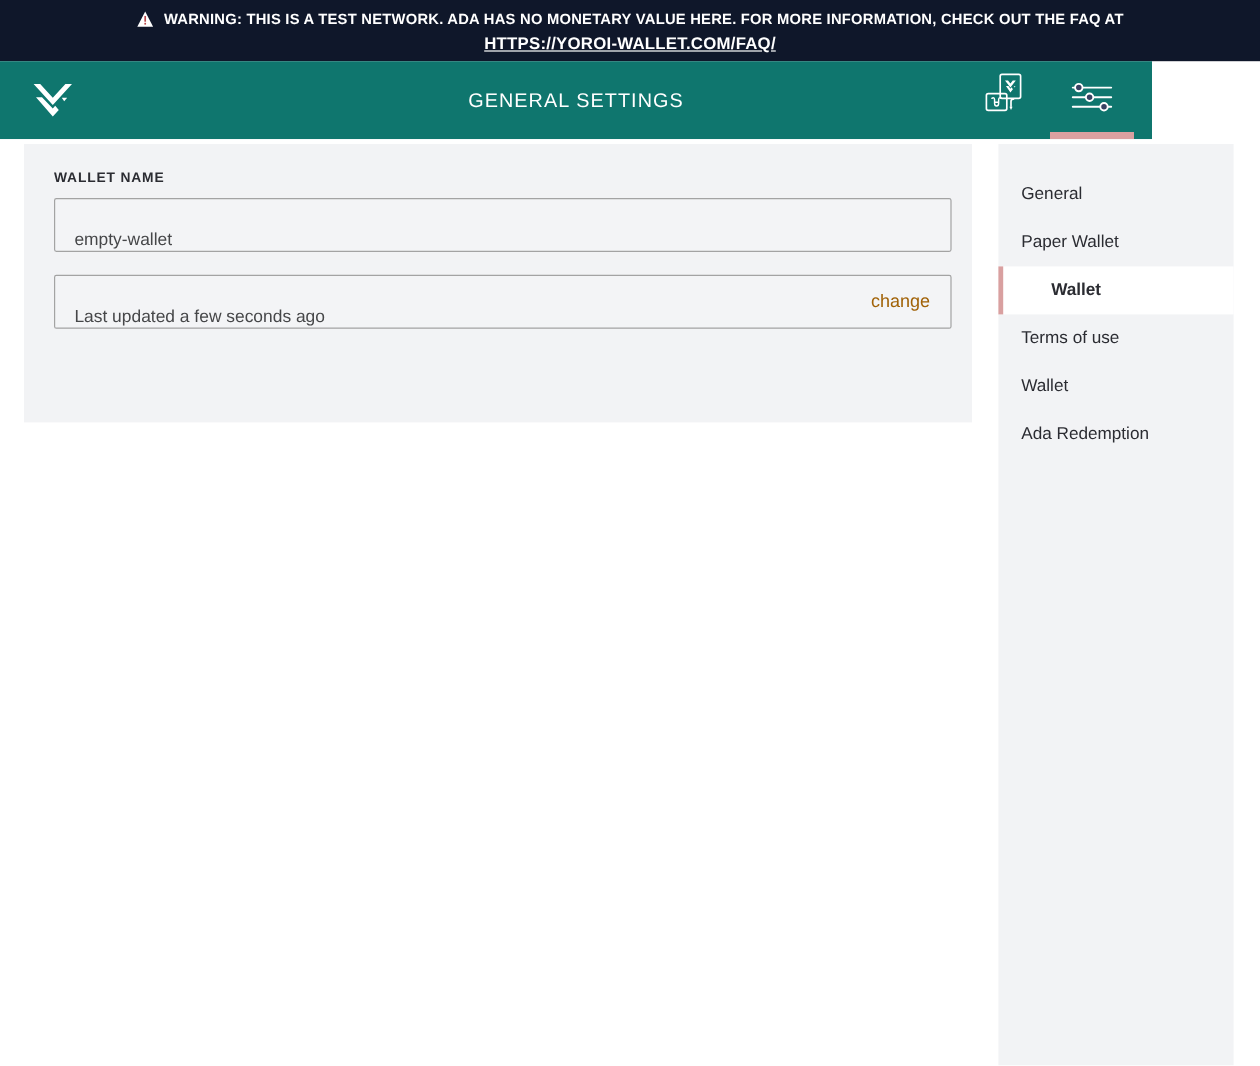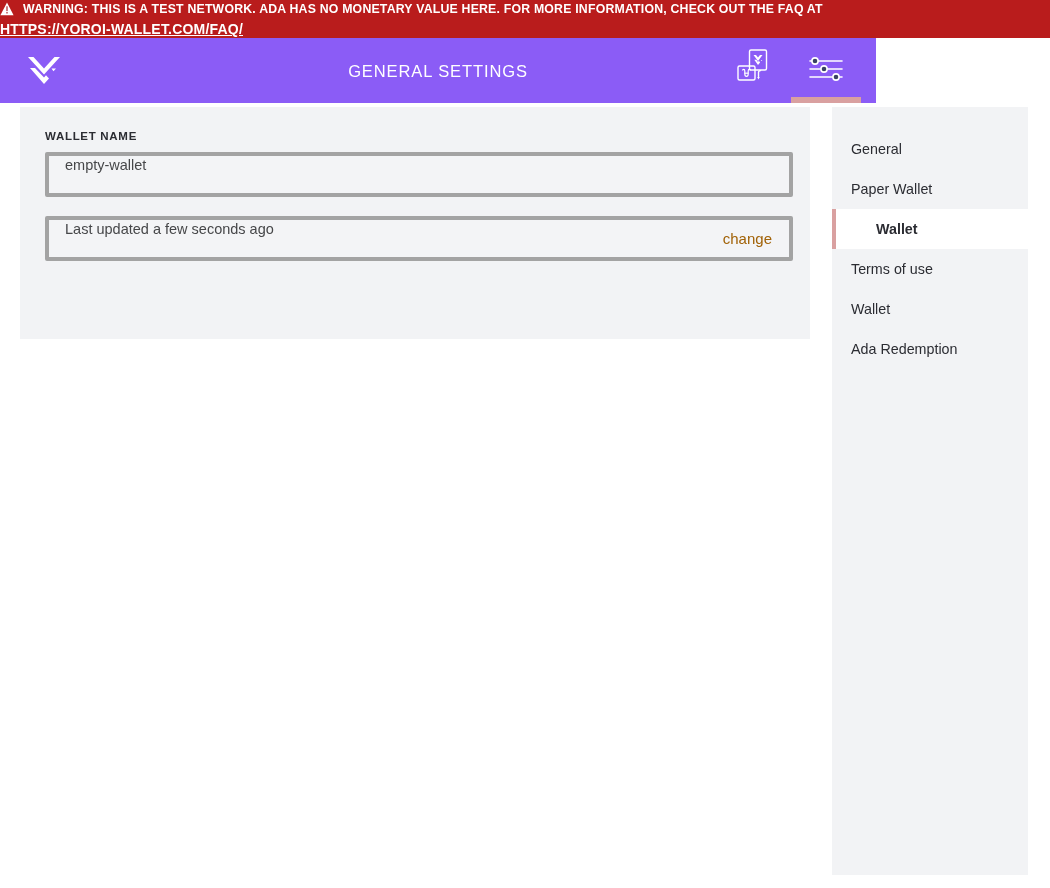--- a/index.html
+++ b/index.html
@@ -8,26 +8,26 @@
     width: 1050px;
     height: 888px;
     background: #ffffff;
     font-family: "Liberation Sans", sans-serif;
     overflow: hidden;
   }
 
   
   .warning-banner {
     width: 1050px;
-    height: 38px;
-    background: #b91c1c;
+    height: 51px;
+    background: #0f172a;
     color: #ffffff;
     display: flex;
     flex-direction: column;
-    align-items: flex-start;
+    align-items: center;
     justify-content: center;
     padding-top: 1px;
   }
   .warning-line1 {
     display: flex;
     align-items: center;
     gap: 9px;
     font-size: 12.3px;
     font-weight: bold;
     letter-spacing: 0.2px;
@@ -48,23 +48,23 @@
     letter-spacing: 0.2px;
     line-height: 21px;
     color: #ffffff;
     text-decoration: underline;
     cursor: pointer;
   }
 
   
   .topbar {
     position: relative;
-    width: 876px;
+    width: 960px;
     height: 65px;
-    background: #8b5cf6;
+    background: #0f766e;
     display: flex;
     align-items: center;
   }
   .logo-wrap {
     position: absolute;
     left: 26px;
     top: 50%;
     transform: translateY(-50%);
     width: 36px;
     height: 34px;
@@ -137,24 +137,24 @@
     font-weight: bold;
     letter-spacing: 0.7px;
     line-height: 14px;
     margin-bottom: 9px;
   }
   .field-box {
     position: relative;
     width: 748px;
     height: 45px;
     background: #f3f4f6;
-    border: 4px solid #a3a3a3;
+    border: 1px solid #a3a3a3;
     border-radius: 2px;
     display: flex;
-    align-items: flex-start;
+    align-items: flex-end;
     padding: 0 16px;
   }
   .field-value {
     color: #464749;
     font-size: 14.5px;
     line-height: 18px;
   }
   .field-action {
     position: absolute;
     right: 17px;

